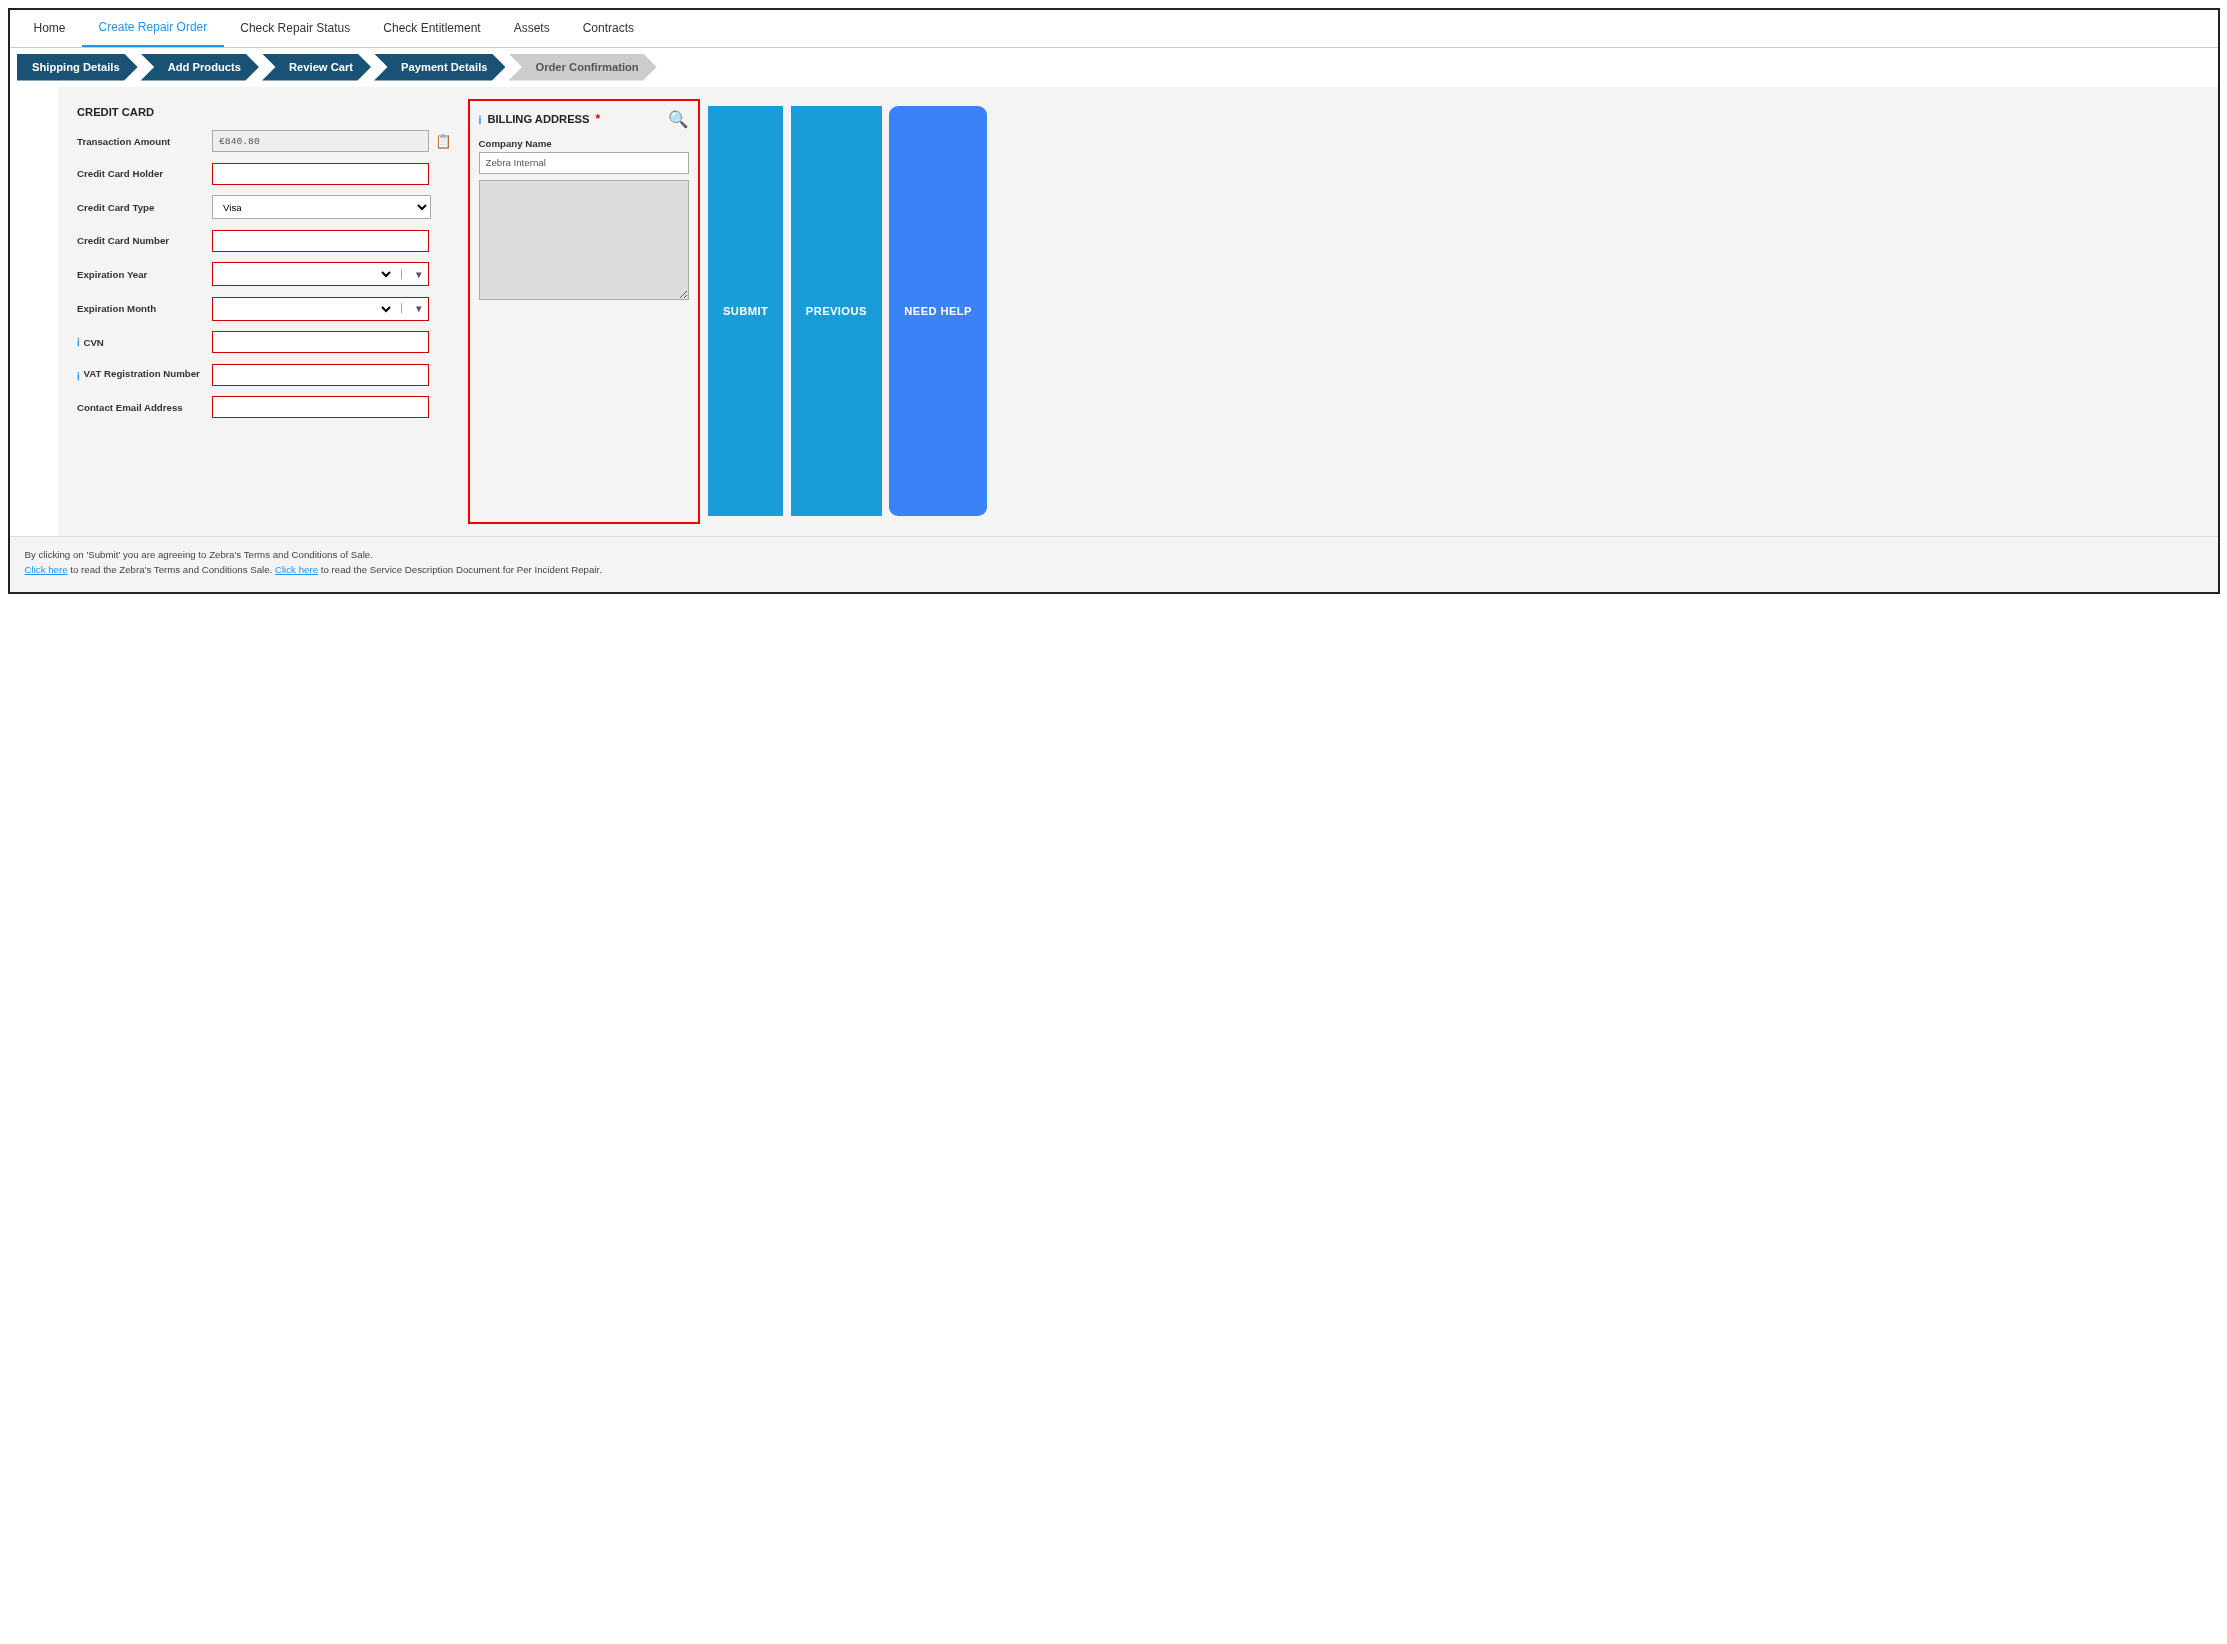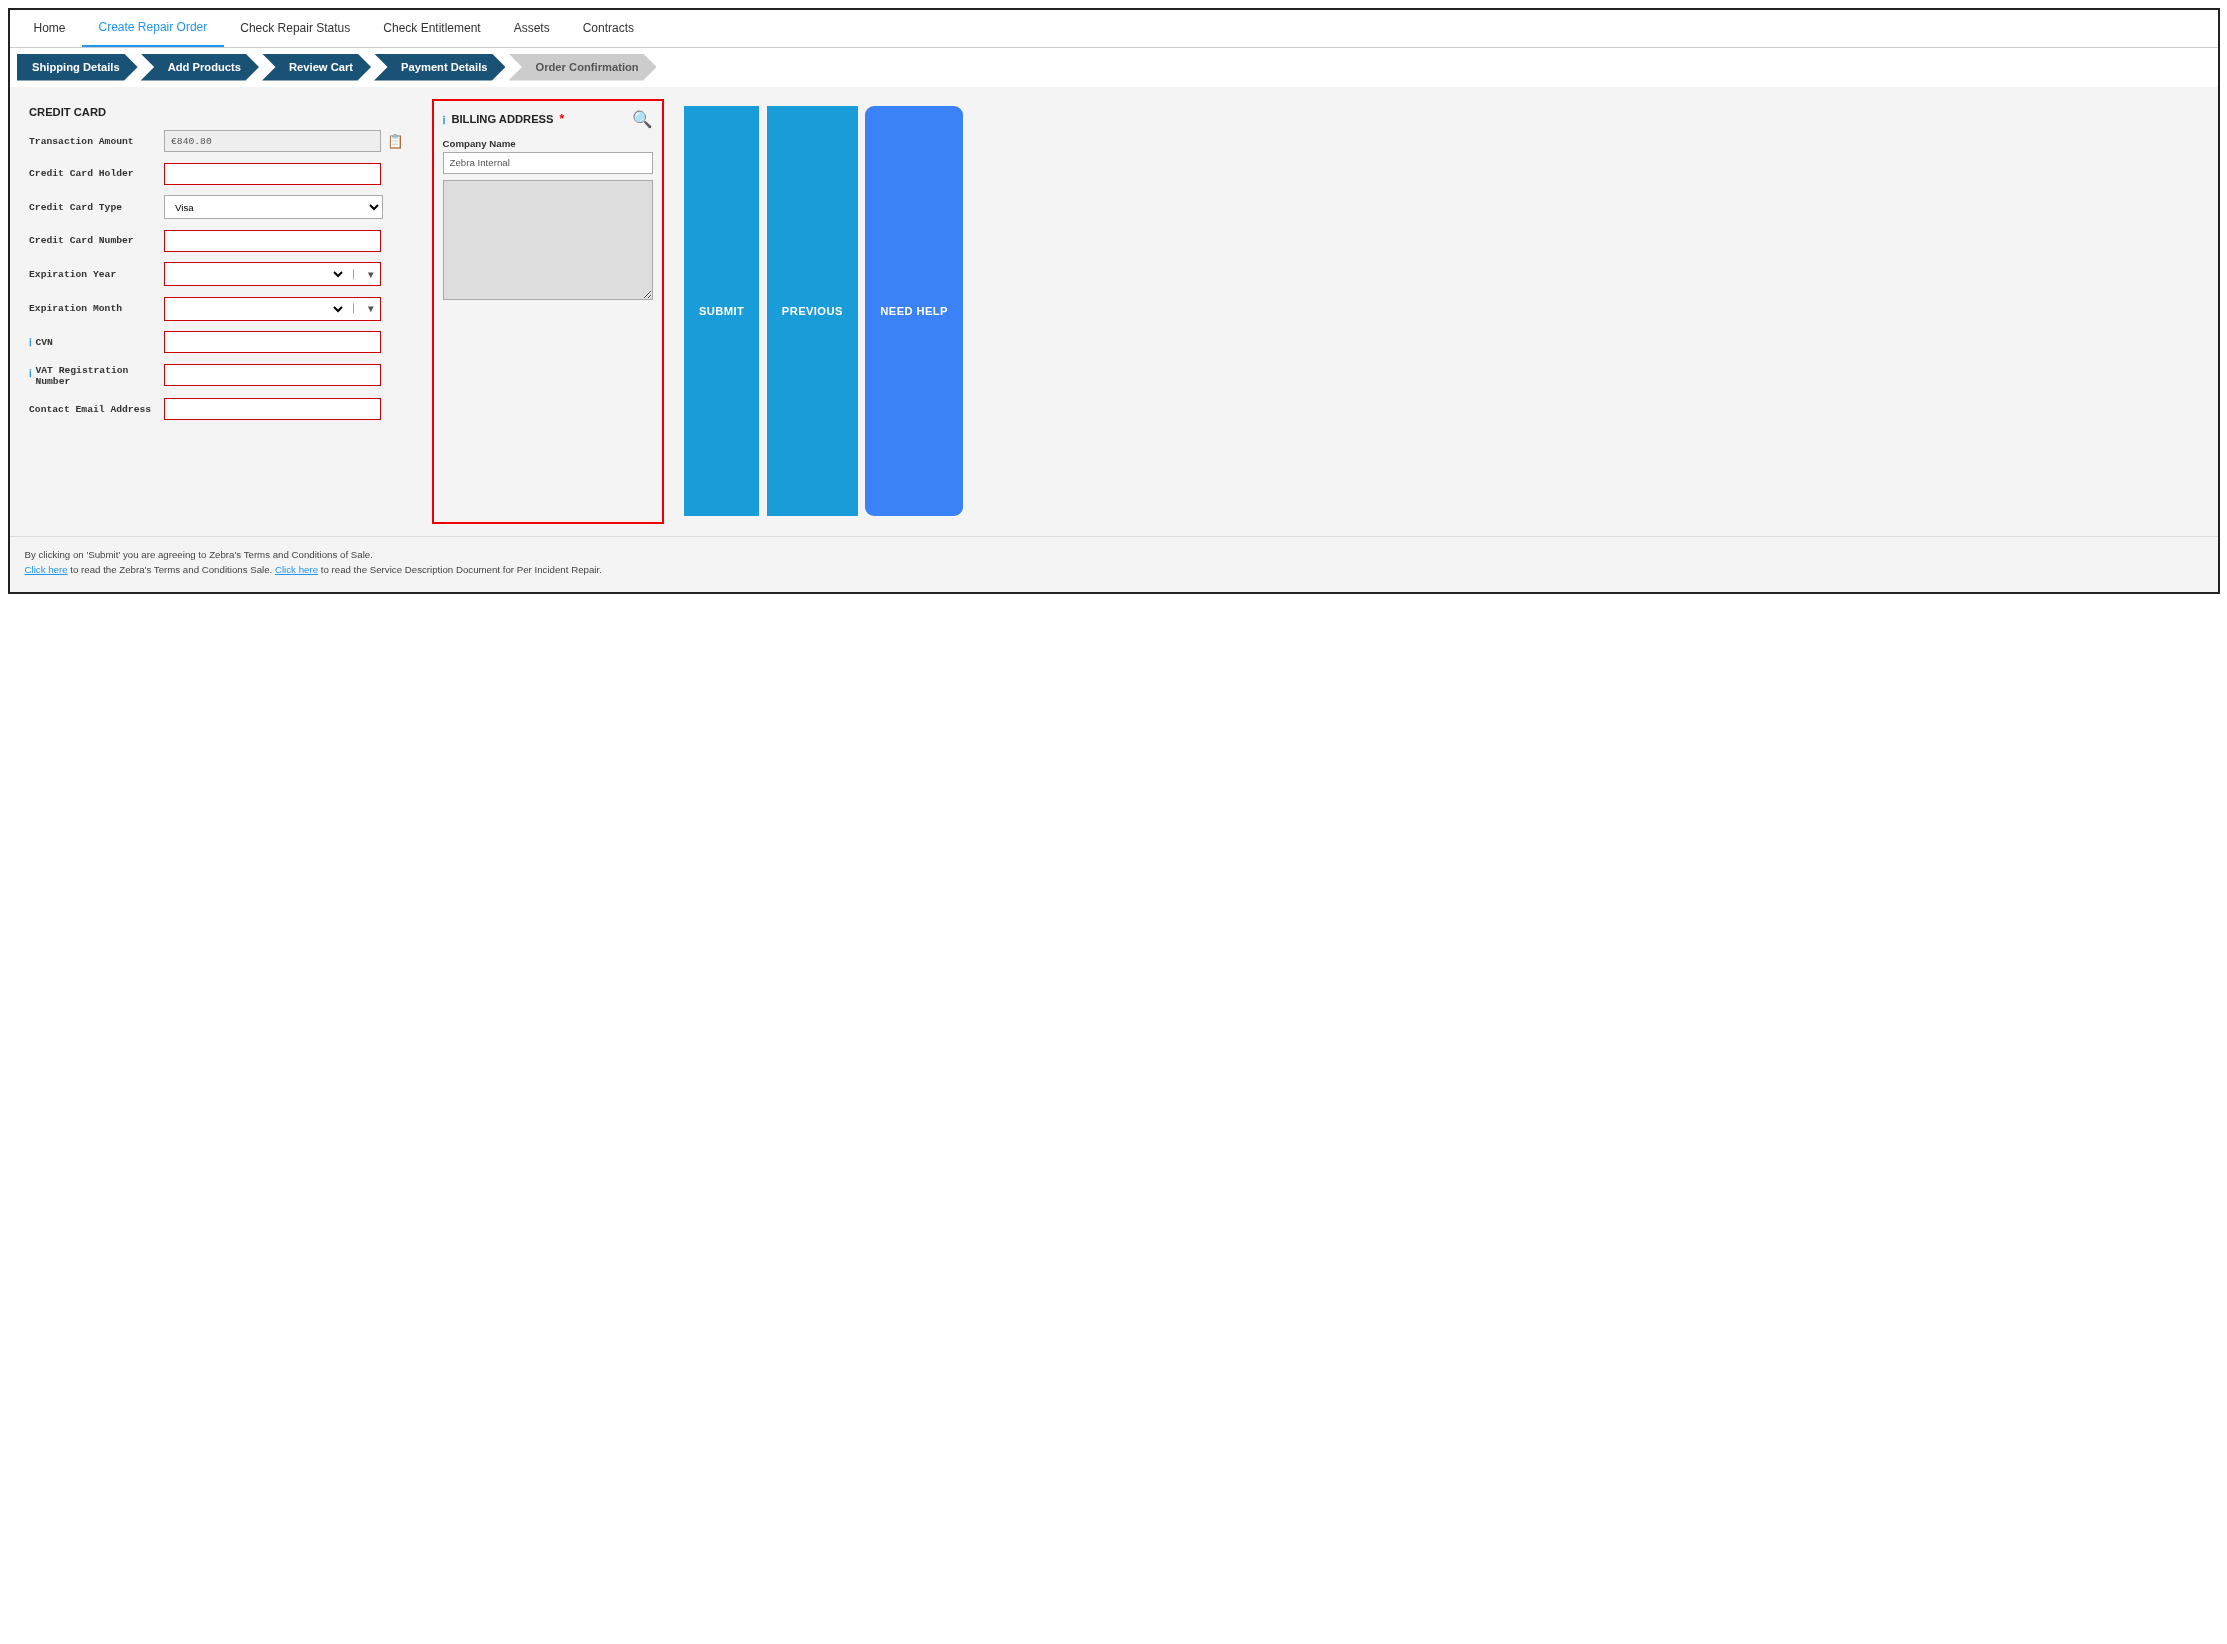--- a/index.html
+++ b/index.html
@@ -62,23 +62,24 @@
       padding-left: 15px;
     }
     .step.inactive {
       background: #ccc;
       color: #555;
     }
     
     .main-content {
       display: flex;
       padding: 12px;
-      gap: 13px;
+      gap: 1px;
       background: #f4f4f4;
       min-height: 449px;
+      margin-left: 48px;
     }
     
     .credit-card-panel {
       background: #f4f4f4;
       flex: 0 0 397px;
       padding: 7.5px;
     }
     .panel-title {
       font-size: 11.2px;
       font-weight: 700;
@@ -91,21 +92,20 @@
       margin-bottom: 10.5px;
     }
     .form-label {
       width: 135px;
       font-weight: 600;
       font-size: 9.7px;
       color: #333;
       display: flex;
       align-items: center;
       gap: 3.7px;
-      font-family: Liberation Mono, monospace;
     }
     .form-label .info-icon {
       color: #2196F3;
       font-size: 10.5px;
       font-weight: 700;
     }
     .form-input {
       width: 217px;
       padding: 4.5px 6px;
       border: 1.1px solid #c00;

